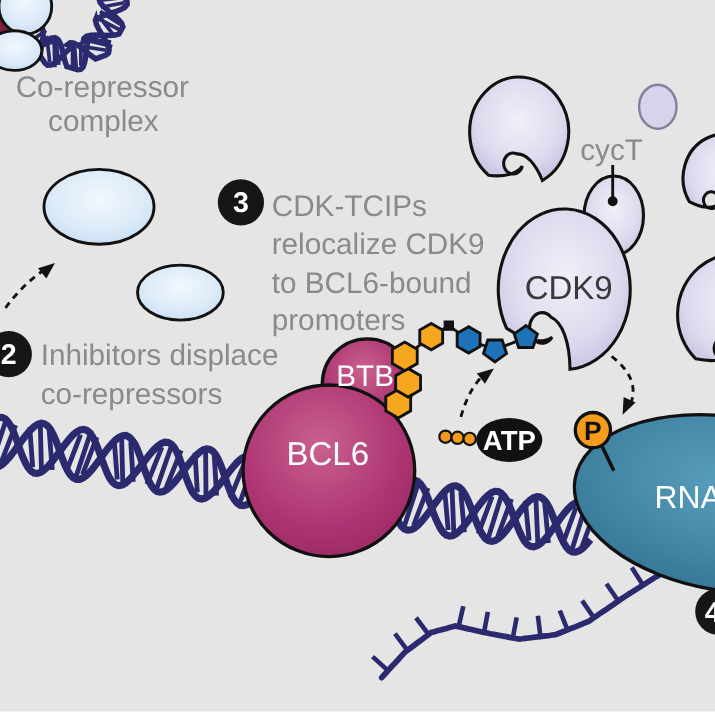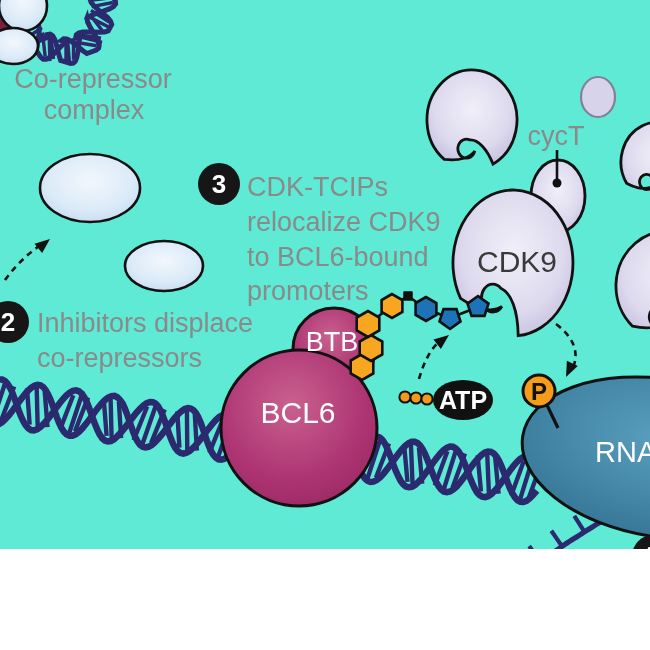--- a/index.html
+++ b/index.html
@@ -1,16 +1,16 @@
 <!DOCTYPE html>
 <html><head>
 <meta charset="utf-8">
 <style>
   html,body{margin:0;padding:0;background:#ffffff;}
-  #stage{width:650px;height:549px;position:relative;background:#5eead4;overflow:hidden;}
+  #stage{width:650px;height:647px;position:relative;background:#e5e5e5;overflow:hidden;}
   svg{display:block;}
   text{font-family:"Liberation Sans","DejaVu Sans",sans-serif;}
   .steptext{fill:#8a8a8a;font-size:27px;}
   .badge-num{fill:#ffffff;font-size:26px;font-weight:700;text-anchor:middle;}
   .whitelabel{fill:#ffffff;text-anchor:middle;}
 </style>
 </head>
 <body>
 
 <div id="stage">

